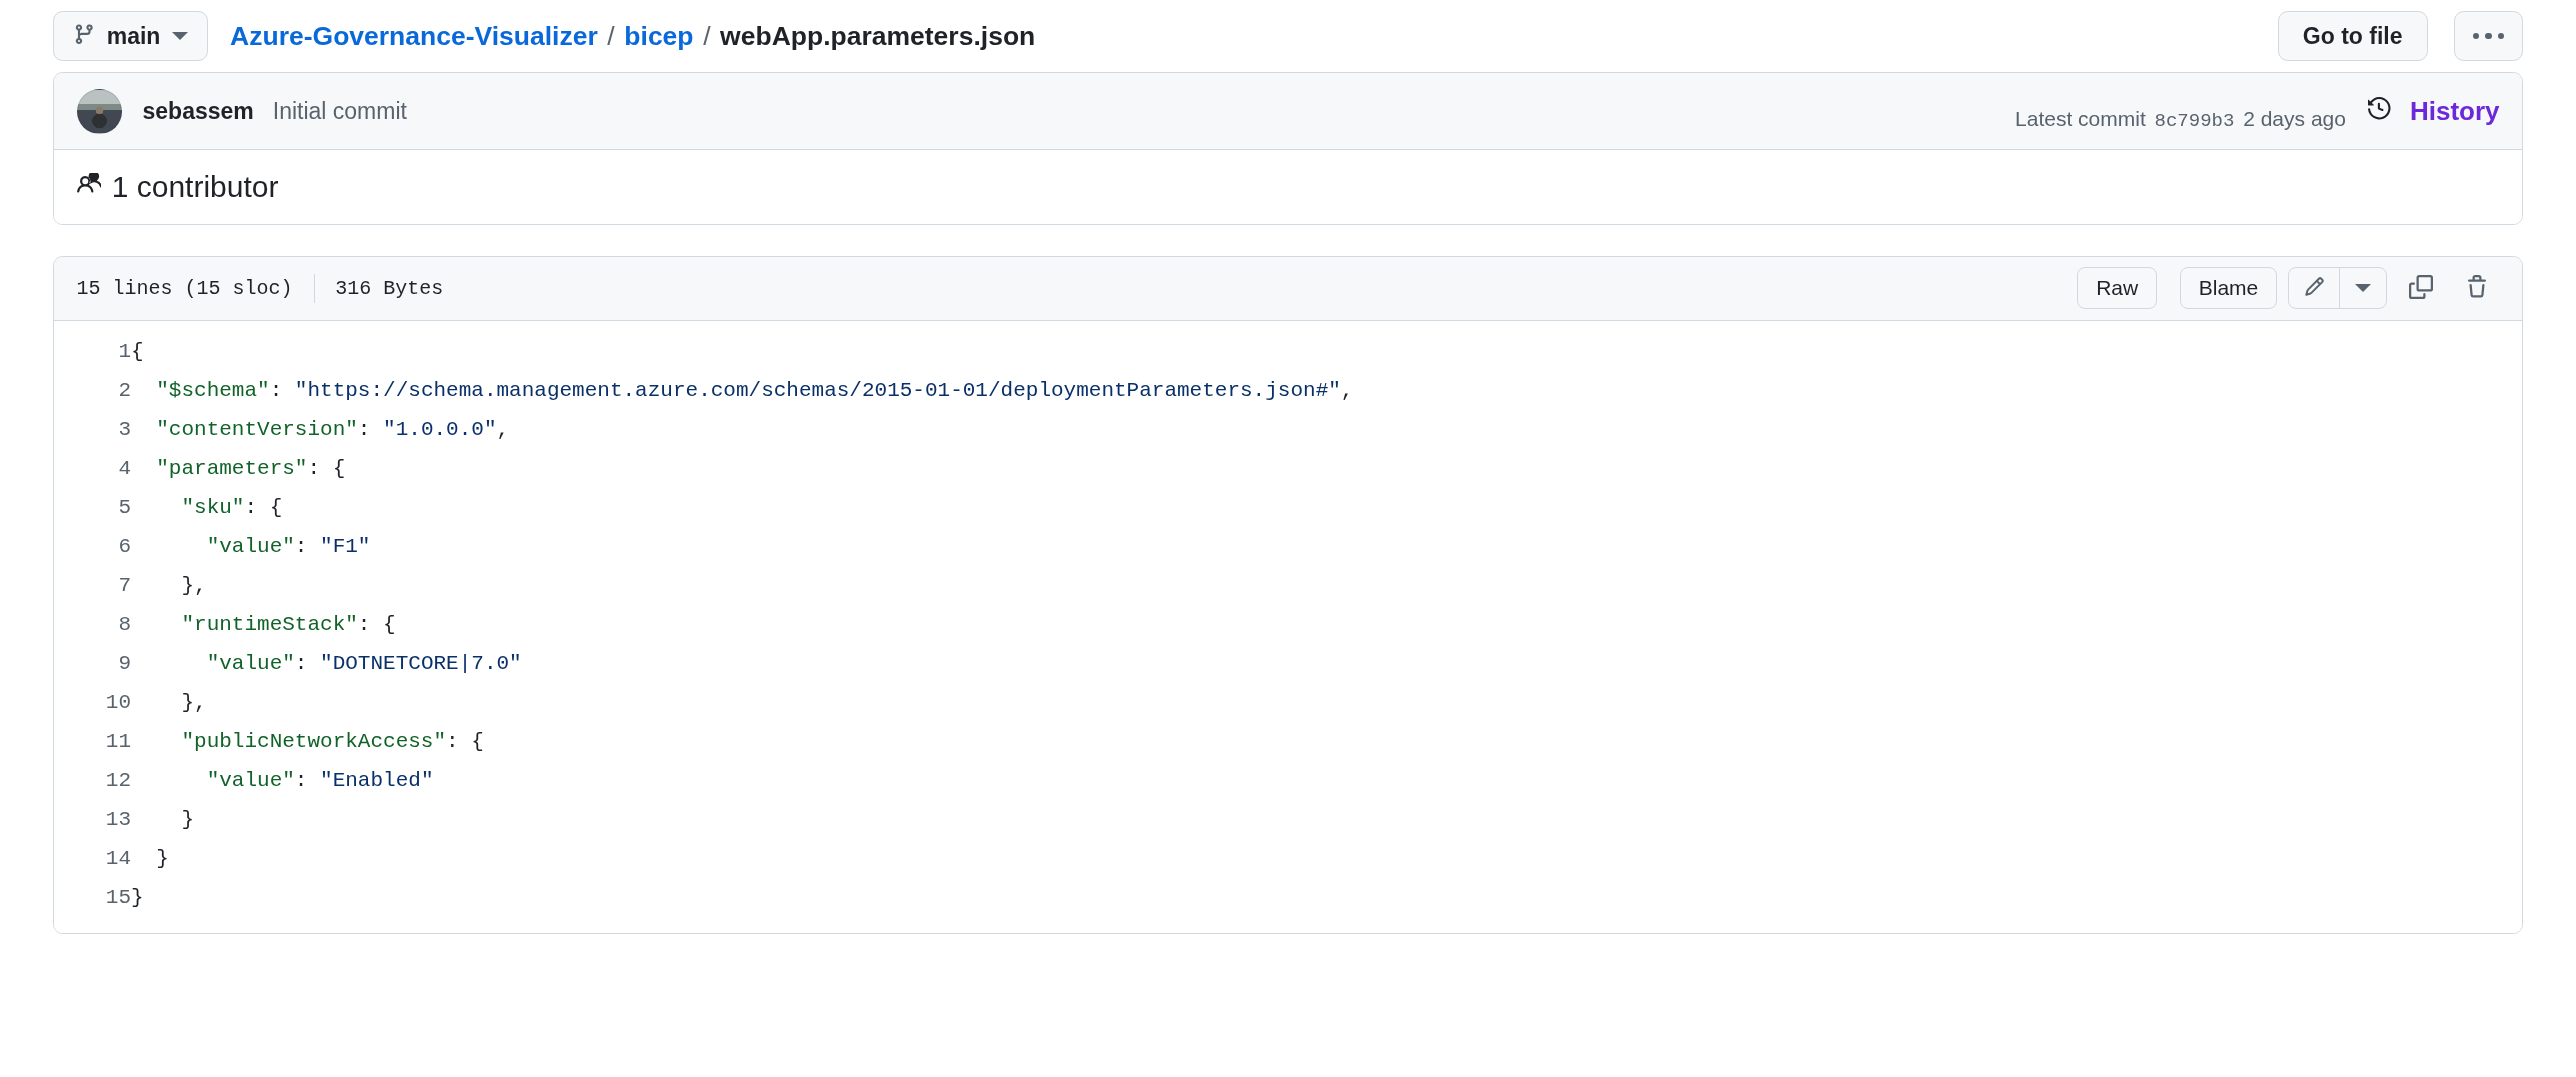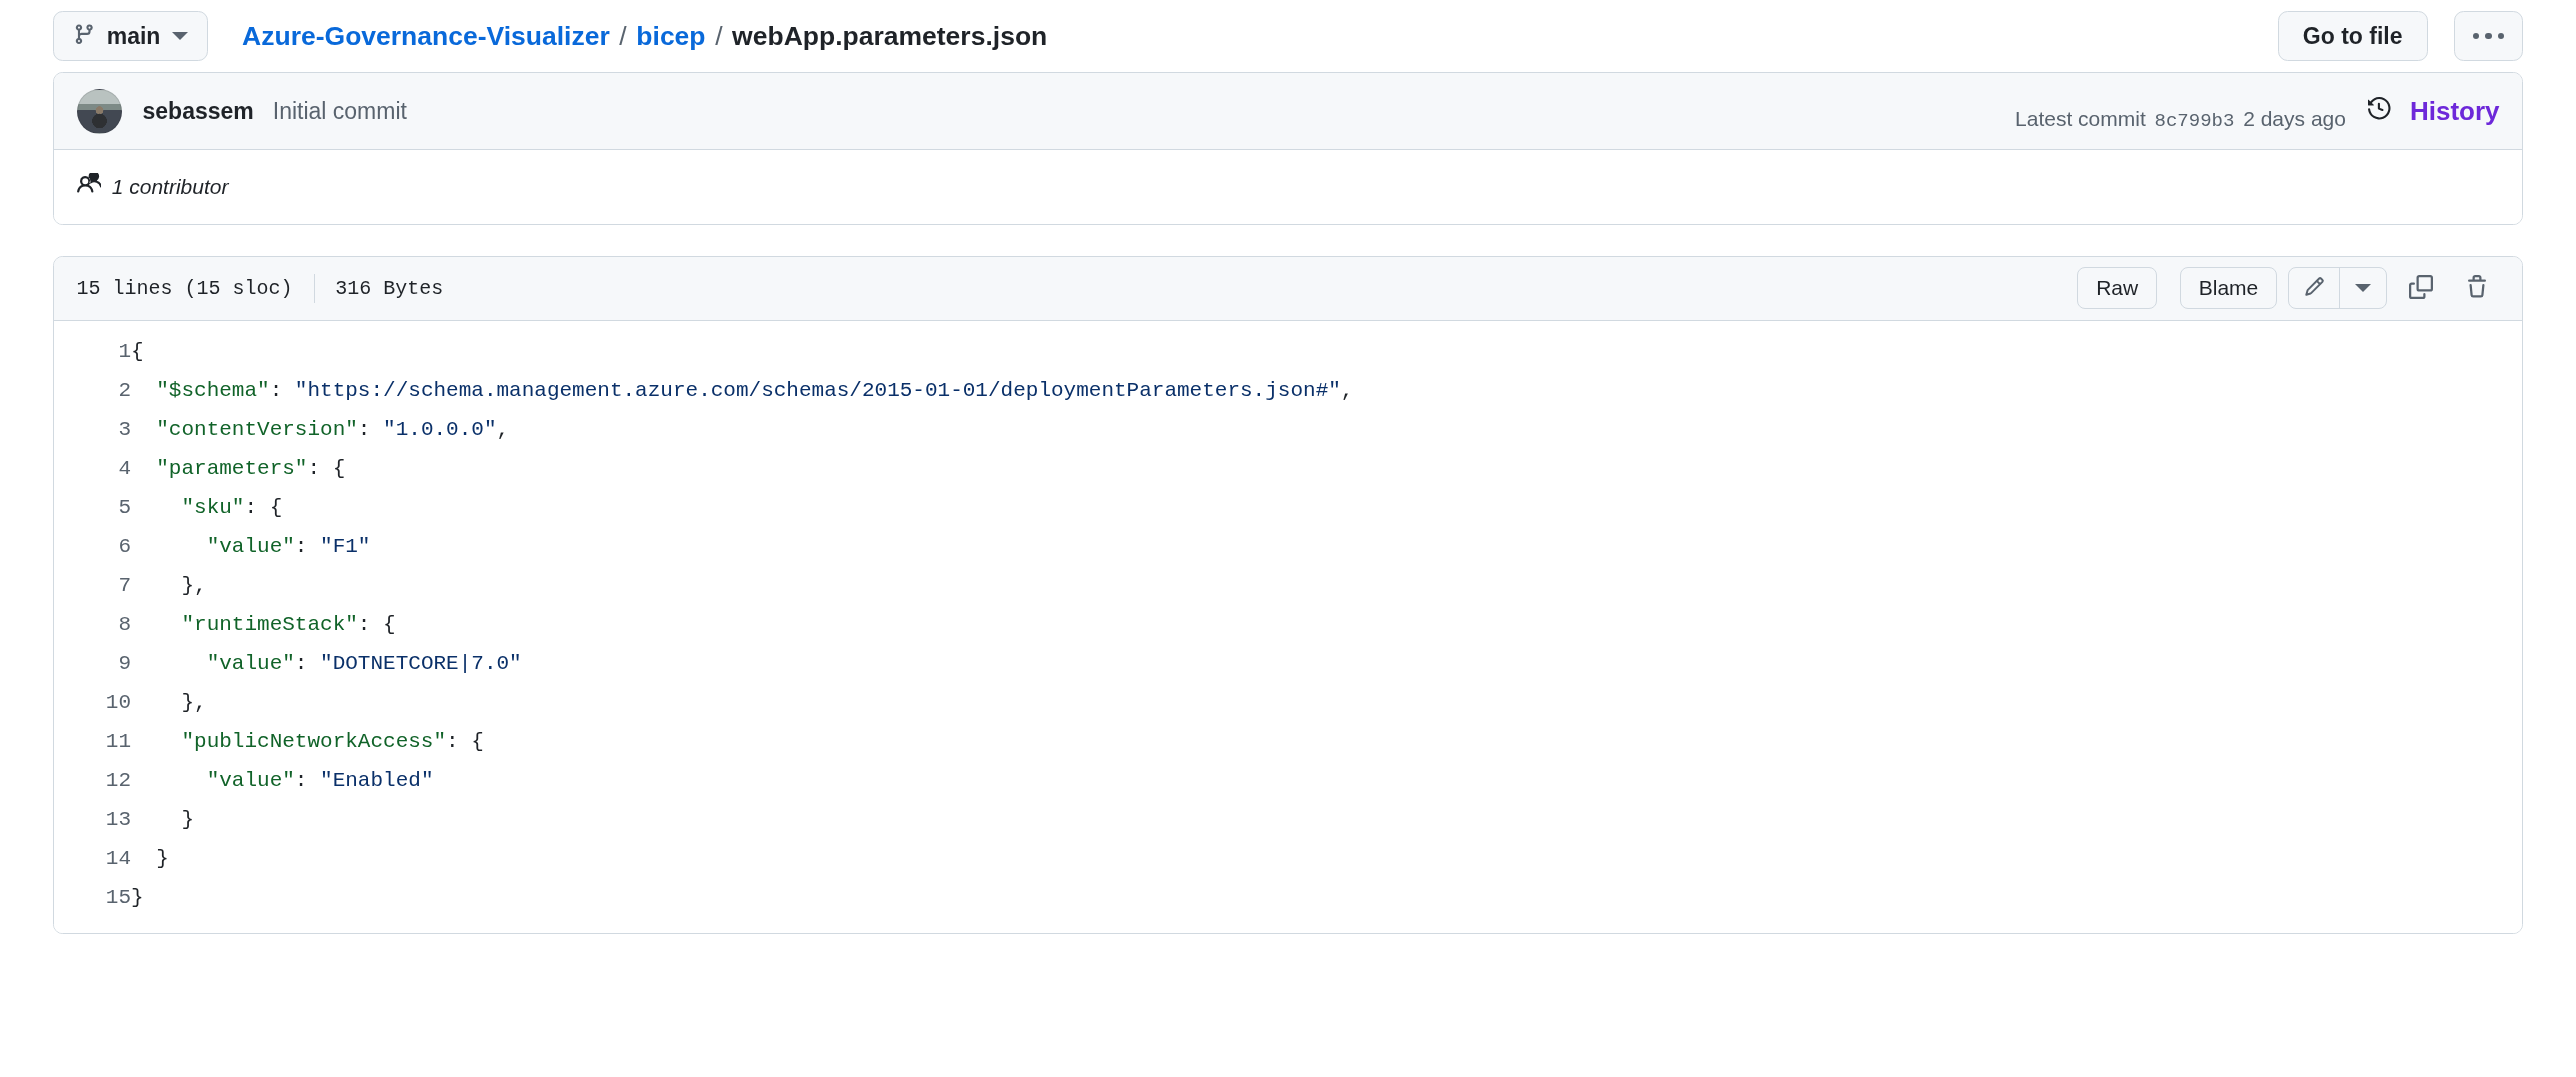--- a/index.html
+++ b/index.html
@@ -14,21 +14,20 @@
   }
 
   .page { padding: 0 53px; }
 
   
   .topbar {
     display: flex;
     align-items: center;
     height: 61px;
     padding-top: 11.2px;
-    gap: 12px;
   }
 
   .branch-btn {
     display: flex;
     align-items: center;
     gap: 11.2px;
     height: 50px;
     padding: 0 19px;
     border: 0.8px solid #d1d9e0;
     border-radius: 9.6px;
@@ -176,25 +175,24 @@
     display: flex;
     align-items: center;
     height: 74px;
     padding: 0 22.5px;
     background: #ffffff;
   }
   .contrib-link {
     display: flex;
     align-items: center;
     gap: 11.2px;
-    font-size: 21px;
+    font-size: 30px;
     color: #1f2328;
     cursor: pointer;
     text-decoration: none;
-    font-style: italic;
   }
 
   
   .file-card { margin-top: 30.5px; }
 
   .file-head {
     display: flex;
     align-items: center;
     background: #f6f8fa;
     border-bottom: 0.8px solid #d1d9e0;

